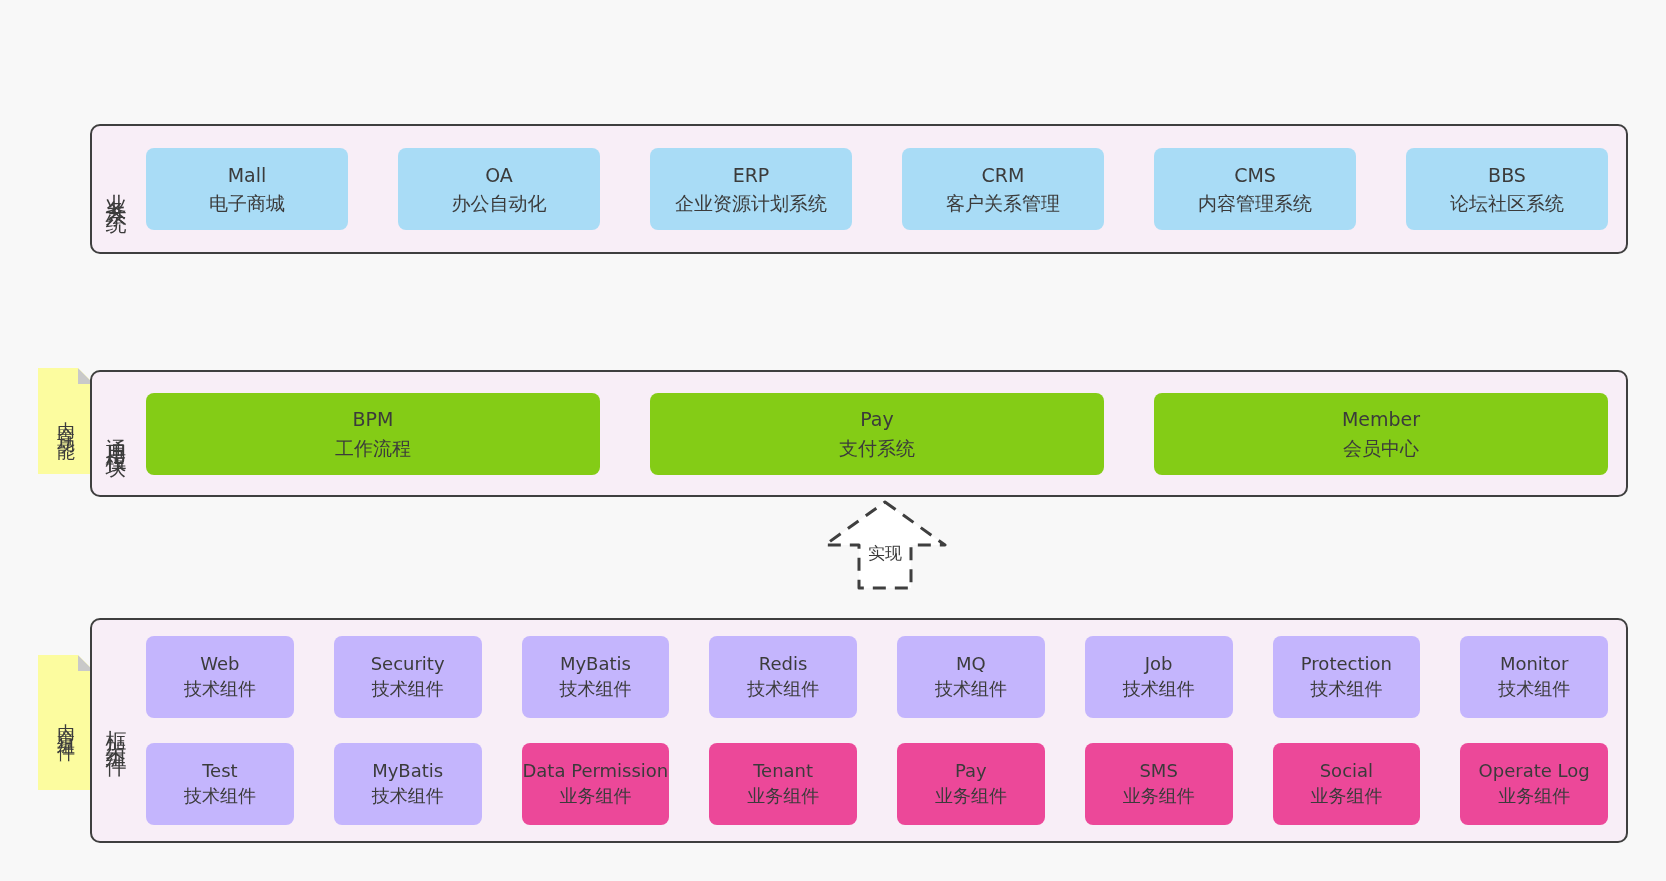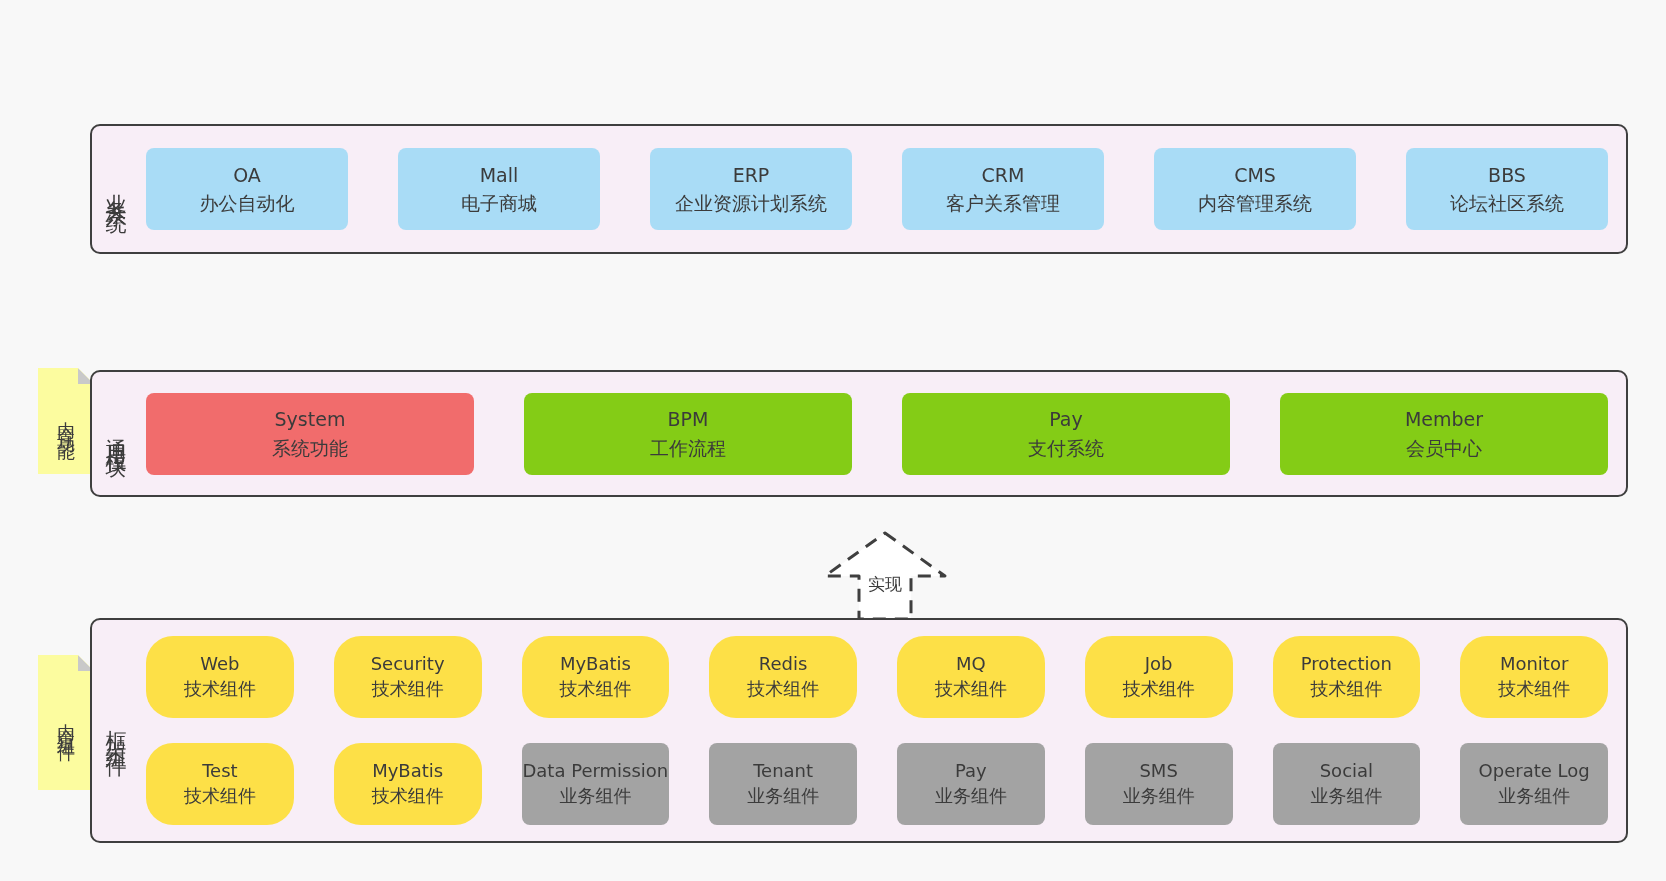--- a/index.html
+++ b/index.html
@@ -39,27 +39,27 @@
     text-align:center;line-height:1.5;
   }
   .box .box-title{font-size:19px;}
   .box .box-subtitle{font-size:19px;}
   .box-row .box{height:82px;line-height:1.38;}
   .box-row .box .box-title,.box-row .box .box-subtitle{font-size:18px;}
 
   .blue{background:#a9dcf6;}
   .red{background:#f16c6c;}
   .pink{background:#84cc16;}
-  .green{background:#fde047;border-radius:27px;}
-  .lightgreen{background:#a3a3a3;}
+  .green{background:#c4b5fd;}
+  .lightgreen{background:#ec4899;}
 
   
   .arrow{position:absolute;width:126px;z-index:0;}
   .arrow-build{left:812px;top:266px;height:92px;}
-  .arrow-implement{left:822px;top:529px;height:94px;}
+  .arrow-implement{left:822px;top:498px;height:94px;}
   .arrow svg{width:100%;height:100%;display:block;}
   .arrow-label{
     position:absolute;left:50%;top:47%;transform:translateX(-50%);
     font-size:17px;background:#ffffff;padding:0 2px;white-space:nowrap;
   }
 
   
   .sticky{
     position:absolute;left:38px;width:56px;background:#fcfc9f;z-index:0;
     display:flex;align-items:center;justify-content:center;
@@ -87,26 +87,26 @@
   </div>
   <div class="sticky sticky-framework">
     <div class="sticky-fold"></div>
     <div class="sticky-text">内置组件</div>
   </div>
 
   <div class="layer layer-business">
     <div class="layer-label">业务系统</div>
     <div class="box-area">
       <div class="box blue">
+        <div class="box-title">Mall</div>
+        <div class="box-subtitle">电子商城</div>
+      </div>
+      <div class="box blue">
         <div class="box-title">OA</div>
         <div class="box-subtitle">办公自动化</div>
-      </div>
-      <div class="box blue">
-        <div class="box-title">Mall</div>
-        <div class="box-subtitle">电子商城</div>
       </div>
       <div class="box blue">
         <div class="box-title">ERP</div>
         <div class="box-subtitle">企业资源计划系统</div>
       </div>
       <div class="box blue">
         <div class="box-title">CRM</div>
         <div class="box-subtitle">客户关系管理</div>
       </div>
       <div class="box blue">
@@ -117,24 +117,20 @@
         <div class="box-title">BBS</div>
         <div class="box-subtitle">论坛社区系统</div>
       </div>
     </div>
   </div>
 
 
   <div class="layer layer-modules">
     <div class="layer-label">通用模块</div>
     <div class="box-area">
-      <div class="box red">
-        <div class="box-title">System</div>
-        <div class="box-subtitle">系统功能</div>
-      </div>
       <div class="box pink">
         <div class="box-title">BPM</div>
         <div class="box-subtitle">工作流程</div>
       </div>
       <div class="box pink">
         <div class="box-title">Pay</div>
         <div class="box-subtitle">支付系统</div>
       </div>
       <div class="box pink">
         <div class="box-title">Member</div>

